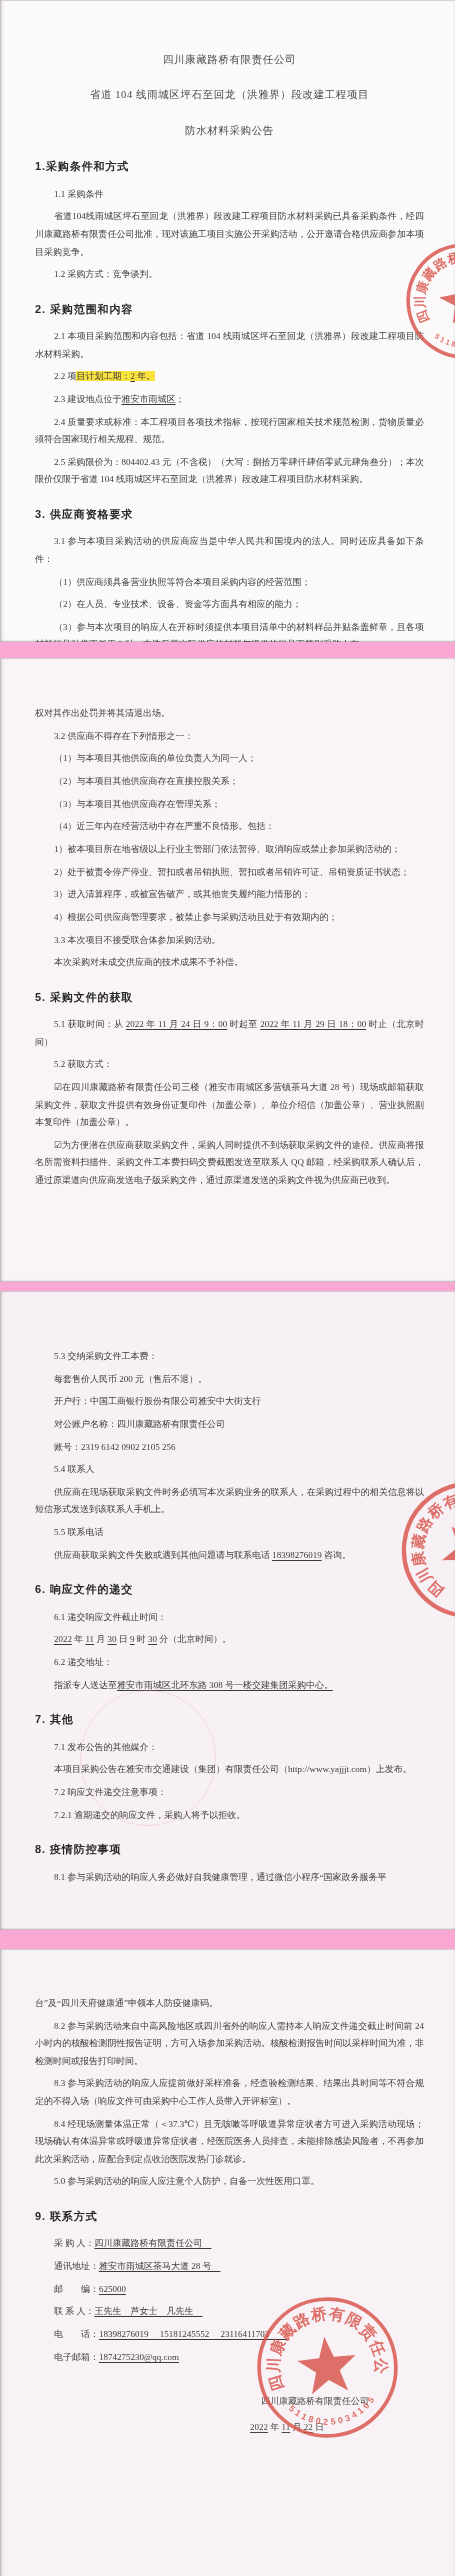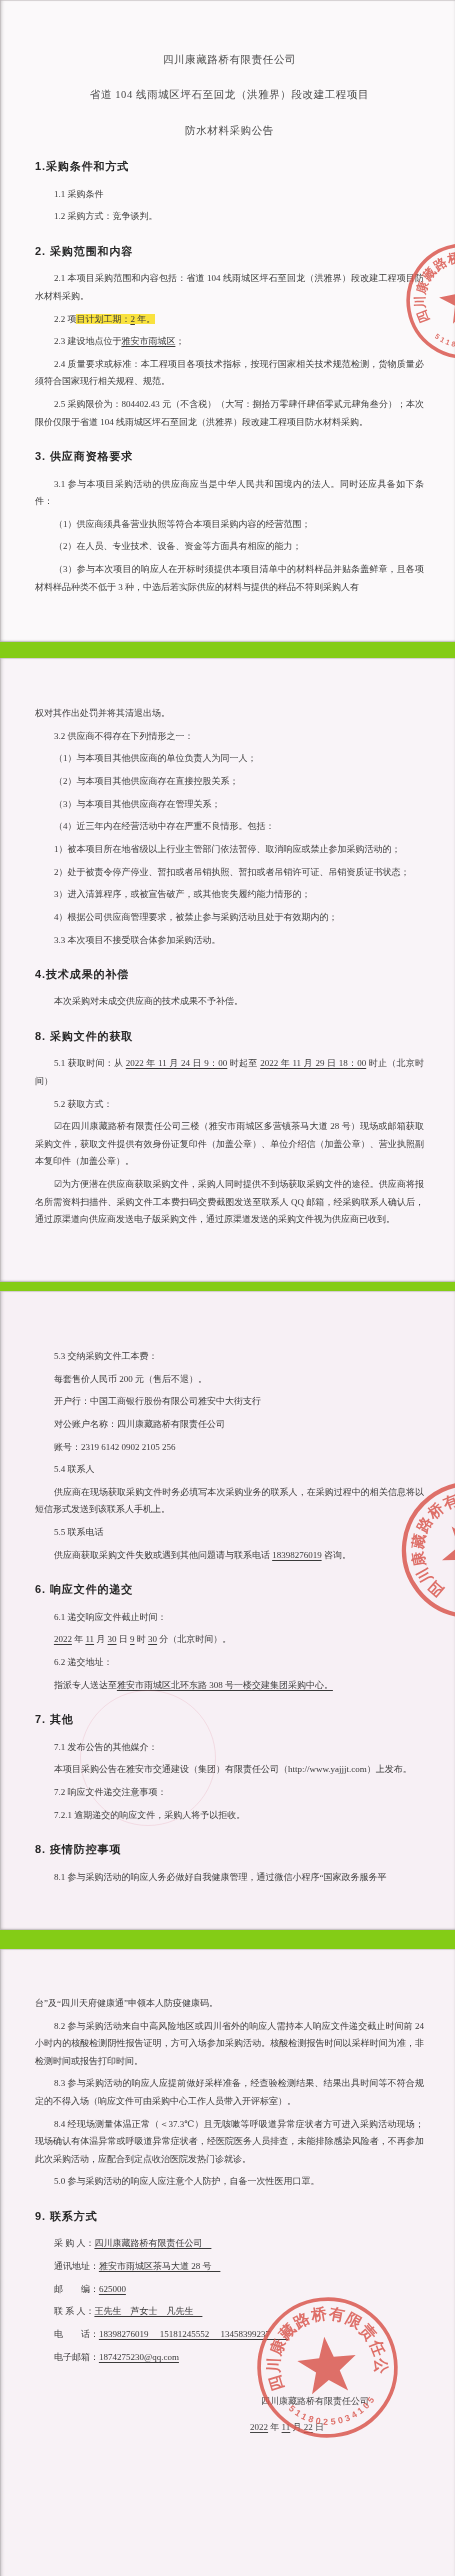--- a/index.html
+++ b/index.html
@@ -1,17 +1,17 @@
 <!DOCTYPE html>
 <html style="font-size:9px"><head>
 <meta charset="utf-8">
 <style>
   html,body{margin:0;padding:0;}
   body{background:#8e8e8e;font-family:"Liberation Serif","DejaVu Serif",serif;}
-  #doc{position:relative;width:456px;height:2576px;background:#84cc16;overflow:hidden;margin:0;}
+  #doc{position:relative;width:456px;height:2576px;background:#f9a8d4;overflow:hidden;margin:0;}
   .page{position:absolute;left:0;width:456px;overflow:hidden;
         box-shadow:inset 0 0 0 0.6px #bdb7ba, inset 2.8px 0 4px -2.3px rgba(0,0,0,.30),
                    inset -2.3px 0 3.4px -2.3px rgba(0,0,0,.22), inset 0 -1.7px 2.3px -1.1px rgba(0,0,0,.25);}
   #page-1{top:0;height:642px;background:#fbf9fa;}
   #page-2{top:658px;height:624px;background:#f9f4f8;}
   #page-3{top:1291px;height:639px;background:#f7f0f5;}
   #page-4{top:1949px;height:658px;background:#f8f2f6;}
   .content{position:relative;padding:0 32px 0 35px;color:#3a3a3a;}
   #page-1 .content{padding-top:50px;}
   #page-2 .content{padding-top:42px;}
@@ -46,20 +46,21 @@
 
 <div id="doc">
 
   <div class="page" id="page-1">
     <div class="content">
         <div class="blk title"><span>四川康藏路桥有限责任公司</span></div>
         <div class="blk title"><span>省道 104 线雨城区坪石至回龙（洪雅界）段改建工程项目</span></div>
         <div class="blk title"><span>防水材料采购公告</span></div>
         <div class="blk heading"><span>1.采购条件和方式</span></div>
         <div class="blk para"><span>1.1 采购条件</span></div>
+        <div class="blk para"><span>省道104线雨城区坪石至回龙（洪雅界）段改建工程项目防水材料采购已具备采购条件，经四川康藏路桥有限责任公司批准，现对该施工项目实施公开采购活动，公开邀请合格供应商参加本项目采购竞争。</span></div>
         <div class="blk para"><span>1.2 采购方式：竞争谈判。</span></div>
         <div class="blk heading"><span>2. 采购范围和内容</span></div>
         <div class="blk para"><span>2.1 本项目采购范围和内容包括：省道 104 线雨城区坪石至回龙（洪雅界）段改建工程项目防水材料采购。</span></div>
         <div class="blk para"><span>2.2 项</span><span class="hl">目计划工期：</span><span class="u hl">2</span><span class="hl"> 年。</span></div>
         <div class="blk para"><span>2.3 建设地点位于</span><span class="u">雅安市雨城区</span><span>；</span></div>
         <div class="blk para"><span>2.4 质量要求或标准：本工程项目各项技术指标，按现行国家相关技术规范检测，货物质量必须符合国家现行相关规程、规范。</span></div>
         <div class="blk para"><span>2.5 采购限价为：804402.43 元（不含税）（大写：捌拾万零肆仟肆佰零贰元肆角叁分）；本次限价仅限于省道 104 线雨城区坪石至回龙（洪雅界）段改建工程项目防水材料采购。</span></div>
         <div class="blk heading"><span>3.  供应商资格要求</span></div>
         <div class="blk para"><span>3.1 参与本项目采购活动的供应商应当是中华人民共和国境内的法人。同时还应具备如下条件：</span></div>
         <div class="blk para"><span>（1）供应商须具备营业执照等符合本项目采购内容的经营范围；</span></div>
@@ -90,23 +91,22 @@
         <div class="blk para"><span>3.2  供应商不得存在下列情形之一：</span></div>
         <div class="blk para"><span>（1）与本项目其他供应商的单位负责人为同一人；</span></div>
         <div class="blk para"><span>（2）与本项目其他供应商存在直接控股关系；</span></div>
         <div class="blk para"><span>（3）与本项目其他供应商存在管理关系；</span></div>
         <div class="blk para"><span>（4）近三年内在经营活动中存在严重不良情形。包括：</span></div>
         <div class="blk para"><span>1）被本项目所在地省级以上行业主管部门依法暂停、取消响应或禁止参加采购活动的；</span></div>
         <div class="blk para"><span>2）处于被责令停产停业、暂扣或者吊销执照、暂扣或者吊销许可证、吊销资质证书状态；</span></div>
         <div class="blk para"><span>3）进入清算程序，或被宣告破产，或其他丧失履约能力情形的；</span></div>
         <div class="blk para"><span>4）根据公司供应商管理要求，被禁止参与采购活动且处于有效期内的；</span></div>
         <div class="blk para"><span>3.3  本次项目不接受联合体参加采购活动。</span></div>
-        <div class="blk heading"><span>4.技术成果的补偿</span></div>
         <div class="blk para"><span>本次采购对未成交供应商的技术成果不予补偿。</span></div>
-        <div class="blk heading"><span>8.  采购文件的获取</span></div>
+        <div class="blk heading"><span>5.  采购文件的获取</span></div>
         <div class="blk para"><span>5.1 获取时间：从 </span><span class="u">2022 年 11 月 24 日 9：00</span><span> 时起至 </span><span class="u">2022 年 11 月 29 日 18：00</span><span> 时止（北京时间）</span></div>
         <div class="blk para"><span>5.2  获取方式：</span></div>
         <div class="blk para"><span>☑在四川康藏路桥有限责任公司三楼（雅安市雨城区多营镇茶马大道 28 号）现场或邮箱获取采购文件，获取文件提供有效身份证复印件（加盖公章）、单位介绍信（加盖公章）、营业执照副本复印件（加盖公章）。</span></div>
         <div class="blk para"><span>☑为方便潜在供应商获取采购文件，采购人同时提供不到场获取采购文件的途径。供应商将报名所需资料扫描件、采购文件工本费扫码交费截图发送至联系人 QQ 邮箱，经采购联系人确认后，通过原渠道向供应商发送电子版采购文件，通过原渠道发送的采购文件视为供应商已收到。</span></div>
       </div>
   </div>
 
   <div class="page" id="page-3">
     <div class="content">
         <div class="blk para"><span>5.3 交纳采购文件工本费：</span></div>
@@ -155,21 +155,21 @@
         <div class="blk cont"><span>台”及“四川天府健康通”申领本人防疫健康码。</span></div>
         <div class="blk para"><span>8.2 参与采购活动来自中高风险地区或四川省外的响应人需持本人响应文件递交截止时间前 24 小时内的核酸检测阴性报告证明，方可入场参加采购活动。核酸检测报告时间以采样时间为准，非检测时间或报告打印时间。</span></div>
         <div class="blk para"><span>8.3 参与采购活动的响应人应提前做好采样准备，经查验检测结果、结果出具时间等不符合规定的不得入场（响应文件可由采购中心工作人员带入开评标室）。</span></div>
         <div class="blk para"><span>8.4 经现场测量体温正常（＜37.3℃）且无咳嗽等呼吸道异常症状者方可进入采购活动现场；现场确认有体温异常或呼吸道异常症状者，经医院医务人员排查，未能排除感染风险者，不再参加此次采购活动，应配合到定点收治医院发热门诊就诊。</span></div>
         <div class="blk para"><span>5.0 参与采购活动的响应人应注意个人防护，自备一次性医用口罩。</span></div>
         <div class="blk heading"><span>9.  联系方式</span></div>
         <div class="blk para"><span>采 购 人：</span><span class="u">四川康藏路桥有限责任公司　</span></div>
         <div class="blk para"><span>通讯地址：</span><span class="u">雅安市雨城区茶马大道 28 号　</span></div>
         <div class="blk para"><span>邮　　编：</span><span class="u">625000</span></div>
         <div class="blk para"><span>联 系 人：</span><span class="u">王先生　芦女士　凡先生　</span></div>
-        <div class="blk para"><span>电　　话：</span><span class="u">18398276019　 15181245552　 13458399237　　</span></div>
+        <div class="blk para"><span>电　　话：</span><span class="u">18398276019　 15181245552　 23116411703　　</span></div>
         <div class="blk para"><span>电子邮箱：</span><span class="u">1874275230@qq.com</span></div>
         <div class="blk sign-name"><span>四川康藏路桥有限责任公司</span></div>
         <div class="blk sign-date"><span class="u">2022</span><span> 年 </span><span class="u">11</span><span> 月 </span><span class="u">22</span><span> 日</span></div>
       </div>
     <div class="seal" id="seal-p4">
       <svg width="147" height="147" viewBox="0 0 200 200">
         <defs>
           <path id="ring4" d="M 38 122.6 A 66 66 0 1 1 162 122.6"></path>
           <path id="num4" d="M 36.1 144.7 A 78 78 0 0 0 163.9 144.7"></path>
         </defs>

